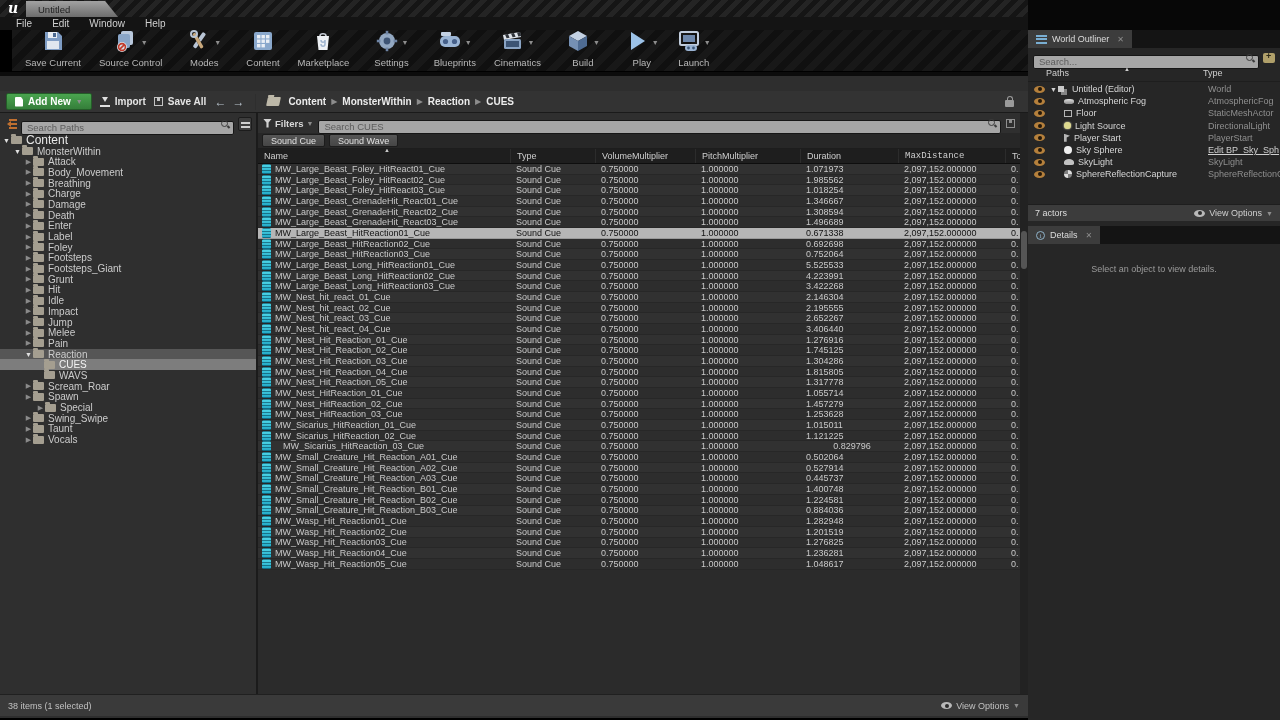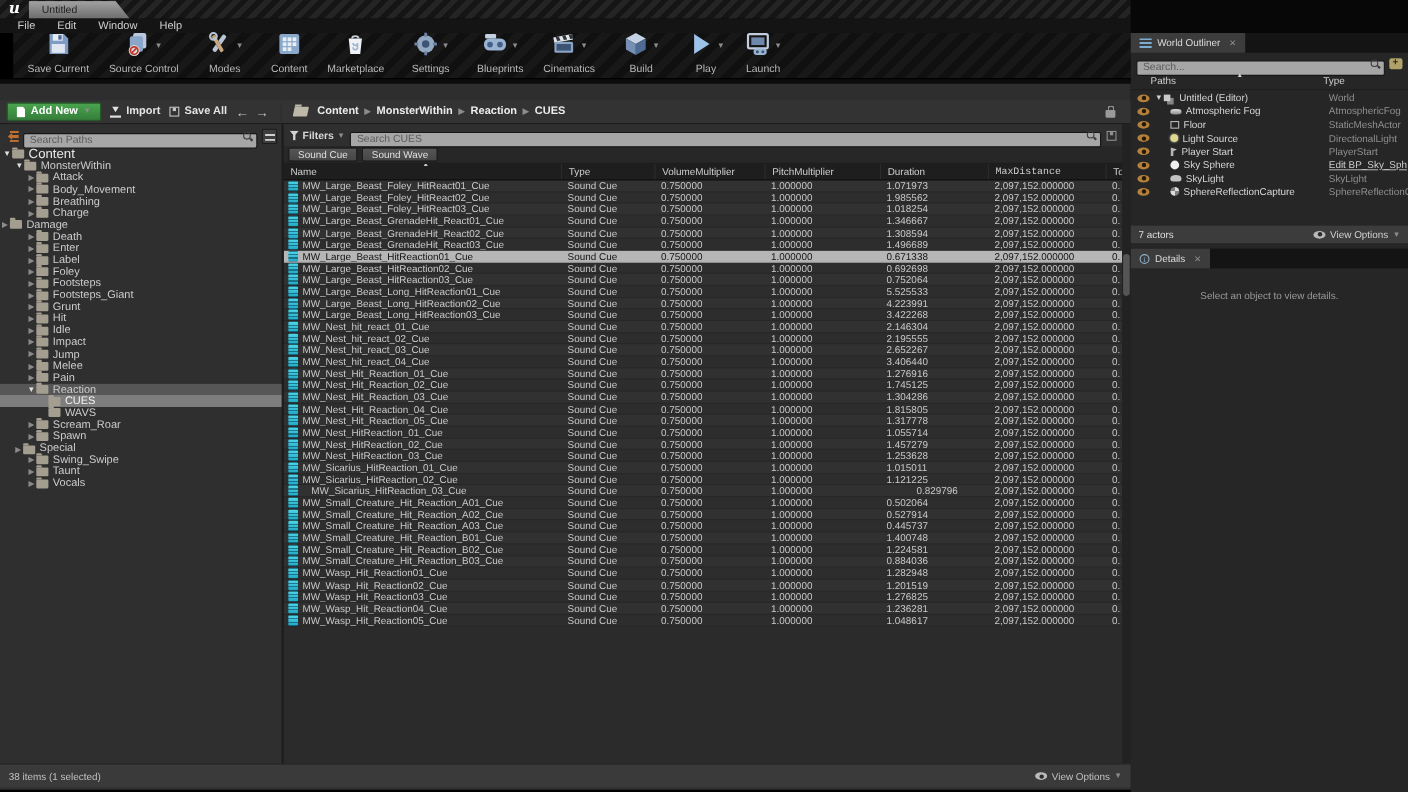--- a/index.html
+++ b/index.html
@@ -410,21 +410,21 @@
             <div class="trow" style="padding-left: 24px;">
               <span class="exp">▶</span>
               <span class="fold"></span>
               <span class="lab">Breathing</span>
             </div>
             <div class="trow" style="padding-left: 24px;">
               <span class="exp">▶</span>
               <span class="fold"></span>
               <span class="lab">Charge</span>
             </div>
-            <div class="trow" style="">
+            <div class="trow" style="padding-left: 24px;">
               <span class="exp">▶</span>
               <span class="fold"></span>
               <span class="lab">Damage</span>
             </div>
             <div class="trow" style="padding-left: 24px;">
               <span class="exp">▶</span>
               <span class="fold"></span>
               <span class="lab">Death</span>
             </div>
             <div class="trow" style="padding-left: 24px;">
@@ -505,21 +505,21 @@
             <div class="trow" style="padding-left: 24px;">
               <span class="exp">▶</span>
               <span class="fold"></span>
               <span class="lab">Scream_Roar</span>
             </div>
             <div class="trow" style="padding-left: 24px;">
               <span class="exp">▶</span>
               <span class="fold"></span>
               <span class="lab">Spawn</span>
             </div>
-            <div class="trow" style="padding-left: 12px; align-items: flex-end;">
+            <div class="trow" style="padding-left: 36px;">
               <span class="exp">▶</span>
               <span class="fold"></span>
               <span class="lab">Special</span>
             </div>
             <div class="trow" style="padding-left: 24px;">
               <span class="exp">▶</span>
               <span class="fold"></span>
               <span class="lab">Swing_Swipe</span>
             </div>
             <div class="trow" style="padding-left: 24px;">

